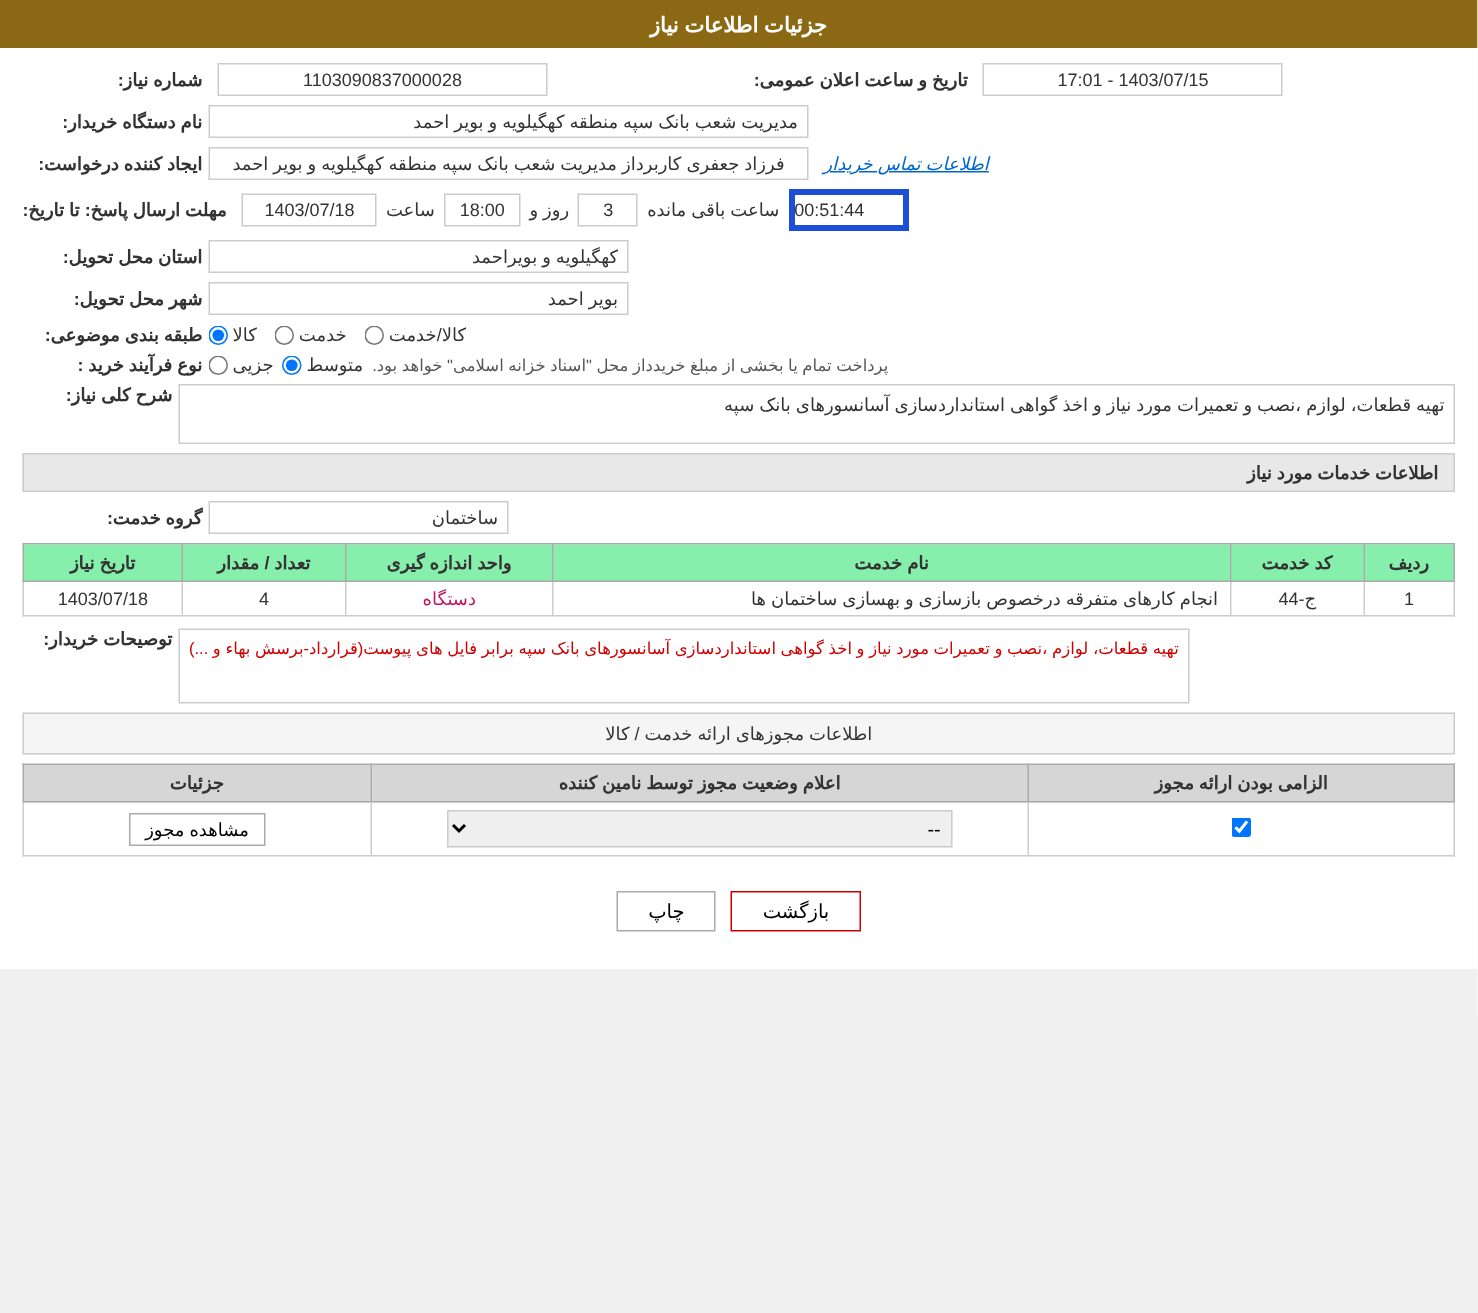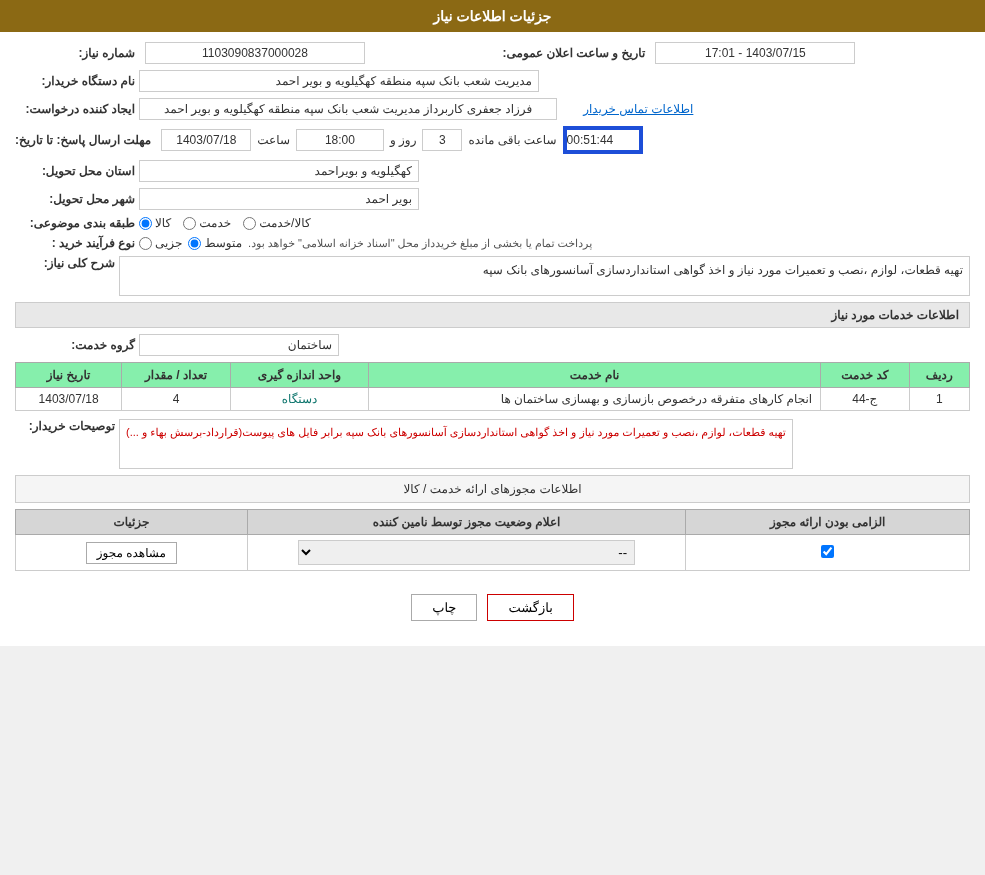--- a/index.html
+++ b/index.html
@@ -120,21 +120,21 @@
       padding: 5px 8px;
       text-align: center;
       font-weight: bold;
     }
     .services-table td {
       border: 1px solid #ccc;
       padding: 4px 8px;
       text-align: center;
     }
     .red-text {
-      color: #0f766e;
+      color: #be185d;
     }
     .buyer-notes {
       border: 1px solid #ccc;
       padding: 6px;
       min-height: 50px;
       text-align: right;
       background: #fff;
       color: #cc0000;
       font-size: 11px;
     }
@@ -242,32 +242,32 @@
         <span class="form-label">شماره نیاز:</span>
       </div>
     </div>
 
     <div class="form-row">
       <span class="form-value wide">مدیریت شعب بانک سپه منطقه کهگیلویه و بویر احمد</span>
       <span class="form-label">نام دستگاه خریدار:</span>
     </div>
 
     <div class="form-row">
-      <span class="link-text" style="margin-left:26px;">اطلاعات تماس خریدار</span>
-      <span style="border:1px solid #ccc;padding:3px 24px;min-width:400px;text-align:left;">فرزاد جعفری کاربرداز مدیریت شعب بانک سپه منطقه کهگیلویه و بویر احمد</span>
+      <span class="link-text" style="margin-left:10px;font-style:italic;">اطلاعات تماس خریدار</span>
+      <span style="border:1px solid #ccc;padding:3px 0;min-width:400px;text-align:center;">فرزاد جعفری کاربرداز مدیریت شعب بانک سپه منطقه کهگیلویه و بویر احمد</span>
       <span class="form-label">ایجاد کننده درخواست:</span>
     </div>
 
     <div class="form-row">
       <div class="inline-group">
         <span style="border:4px solid #1d4ed8;padding:3px 0;min-width:80px;text-align:left;">00:51:44</span>
         <span>ساعت باقی مانده</span>
         <span style="border:1px solid #ccc;padding:3px 6px;width:40px;text-align:center;">3</span>
         <span>روز و</span>
-        <span style="border:1px solid #ccc;padding:3px 6px;width:88px;text-align:center;">18:00</span>
+        <span style="border:1px solid #ccc;padding:3px 6px;width:51px;text-align:center;">18:00</span>
         <span>ساعت</span>
         <span style="border:1px solid #ccc;padding:3px 6px;min-width:90px;text-align:center;">1403/07/18</span>
         <span class="form-label">مهلت ارسال پاسخ: تا تاریخ:</span>
       </div>
     </div>
 
     <div class="form-row">
       <span class="form-value medium">کهگیلویه و بویراحمد</span>
       <span class="form-label">استان محل تحویل:</span>
     </div>

